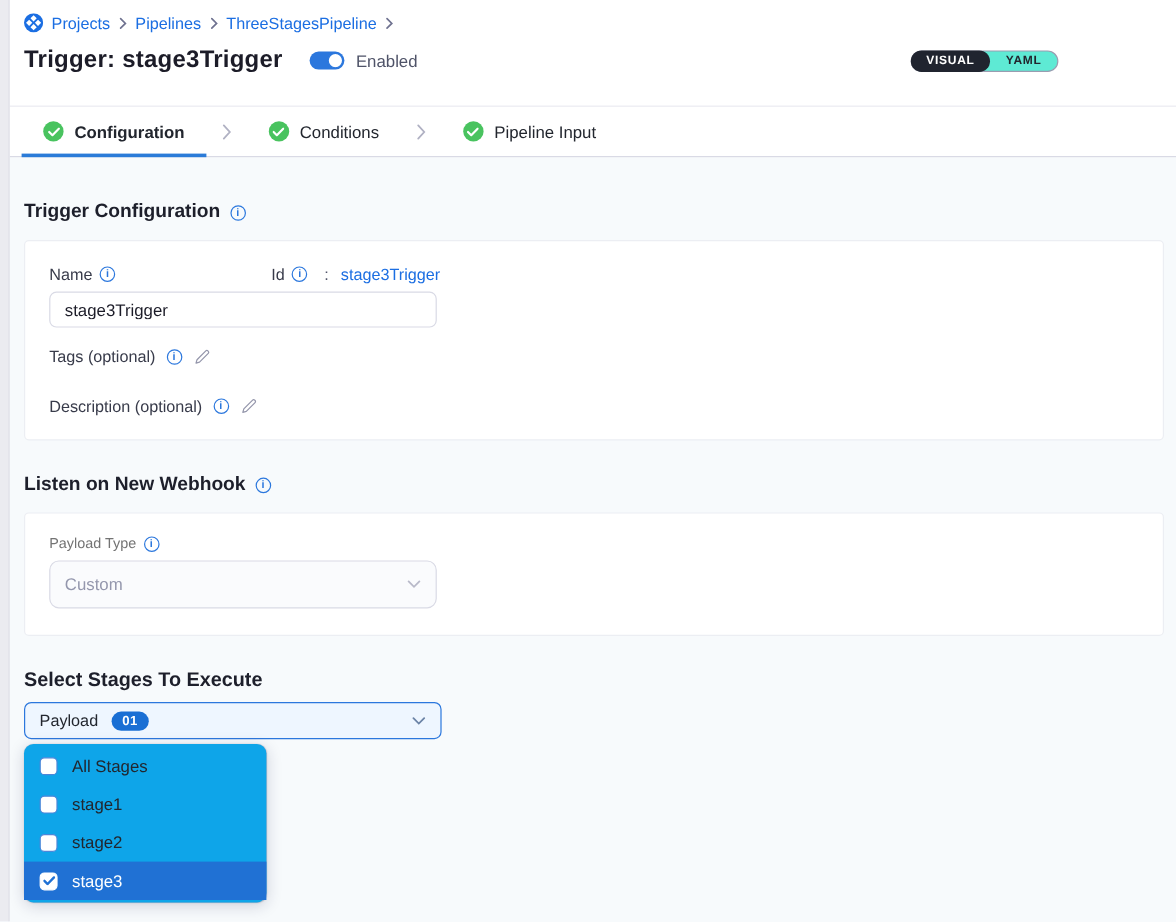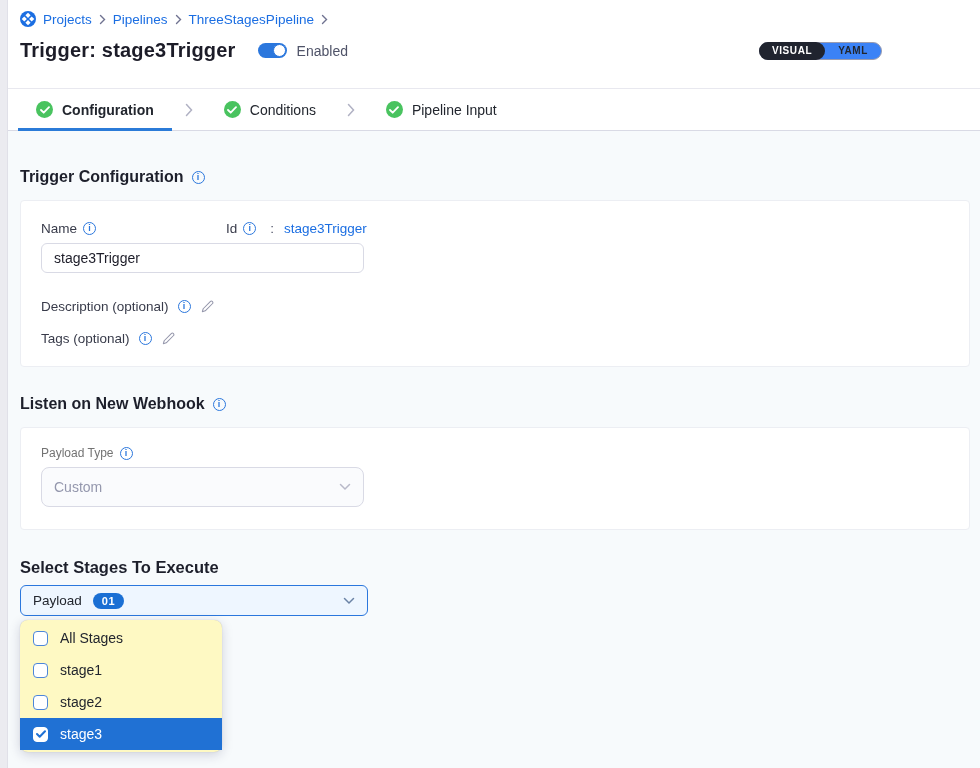--- a/index.html
+++ b/index.html
@@ -15,21 +15,21 @@
   
   header { background:#fff; height:89px; padding:11px 20px 0 12px; border-bottom:1px solid #e8e8ef; }
   .breadcrumb { display:flex; align-items:center; gap:7px; font-size:13.5px; }
   .crumb { color:#1b6ee2; cursor:pointer; text-decoration:none; }
   .crumb-sep { color:#6f7290; font-size:12px; display:flex; }
   .title-row { display:flex; align-items:center; margin-top:12px; }
   h1 { margin:0; font-size:20px; font-weight:700; color:#1c1c28; letter-spacing:.2px; }
   .toggle { margin-left:22px; position:relative; width:29px; height:15px; border-radius:8px; background:#2b77dd; cursor:pointer; flex:none; }
   .toggle-knob { position:absolute; right:1px; top:1px; width:13px; height:13px; border-radius:50%; background:#fff; border:1px solid #2b77dd; }
   .enabled-label { margin-left:10px; font-size:14px; color:#4f5368; }
-  .view-toggle { margin-left:auto; margin-right:78px; display:inline-flex; align-items:center; border:1px solid #9a9cb0; border-radius:999px; background:#3b82f6; height:18px; }
+  .view-toggle { margin-left:auto; margin-right:78px; display:inline-flex; align-items:center; border:1px solid #9a9cb0; border-radius:999px; background:#5eead4; height:18px; }
   .view-seg { font-size:10px; font-weight:700; letter-spacing:.6px; padding:0 13px; height:18px; display:flex; align-items:center; cursor:pointer; border-radius:999px; color:#22262e; }
   .view-seg.selected { background:#20242f; color:#fff; margin:-1px 0 -1px -1px; height:18px; }
 
   
   .tabs { background:#fff; height:42px; border-bottom:1px solid #d9dae5; display:flex; align-items:center; padding-left:10px; }
   .tab { position:relative; height:100%; display:flex; align-items:center; gap:9px; padding:0 18px; font-size:14px; color:#22262e; cursor:pointer; }
   .tab.active::after { content:""; position:absolute; left:0; right:0; bottom:-1px; height:3px; background:#2b7bd8; }
   .tab.active .tab-label { font-weight:700; }
   .check-circle { width:17px; height:17px; border-radius:50%; background:#49c35f; display:inline-flex; align-items:center; justify-content:center; flex:none; }
   .tab-sep { margin:0 13px; display:flex; }
@@ -54,21 +54,21 @@
   .meta-row { display:flex; align-items:center; gap:9px; font-size:13.5px; color:#383b4a; }
   .pencil { display:flex; cursor:pointer; }
 
   .select-disabled { margin-top:7px; width:323px; height:40px; border:1px solid #d9dae5; border-radius:8px; background:#fafbfd; color:#9497ad; font-size:14px; display:flex; align-items:center; justify-content:space-between; padding:0 12px; }
 
   .stages-select { margin-top:8px; width:348px; height:31px; border:1px solid #2b77dd; border-radius:6px; background:#eef6ff; display:flex; align-items:center; gap:11px; padding:0 12px; cursor:pointer; }
   .stages-select-label { font-size:13.5px; color:#22262e; }
   .count-badge { background:#1a6fd4; color:#fff; font-size:11px; font-weight:700; letter-spacing:.5px; padding:2px 9px; border-radius:10px; }
   .chev-right { margin-left:auto; display:flex; }
 
-  .stages-menu { margin-top:4px; width:202px; background:#fef9c3; border-radius:8px; box-shadow:0 3px 12px rgba(25,25,70,.18), 0 0 1px rgba(25,25,70,.25); padding:2px 0; }
+  .stages-menu { margin-top:4px; width:202px; background:#0ea5e9; border-radius:8px; box-shadow:0 3px 12px rgba(25,25,70,.18), 0 0 1px rgba(25,25,70,.25); padding:2px 0; }
   .menu-item { height:32px; display:flex; align-items:center; gap:12px; padding:0 13px; font-size:14px; color:#22262e; cursor:pointer; }
   .menu-item.selected { background:#2071d4; color:#fff; }
   .checkbox { width:15px; height:15px; border:1.5px solid #4c86d9; border-radius:4px; background:#fff; flex:none; }
   .checkbox.checked { border-color:#fff; display:flex; align-items:center; justify-content:center; }
 </style>
 </head>
 <body>
 
 <div class="left-strip"></div>
 
@@ -172,38 +172,38 @@
             <span class="info-icon"></span>
           </span>
           <span class="label-wrap">
             <span>Id</span>
             <span class="info-icon"></span>
             <span class="id-sep">:</span>
             <span class="id-value">stage3Trigger</span>
           </span>
         </div>
         <input class="text-input" type="text" value="stage3Trigger" style="">
+        <div class="meta-row" style="margin-top:17px">
+          <span>Tags (optional)</span>
+          <span class="info-icon"></span>
+          <span class="pencil">
+            <svg width="15" height="15" viewBox="0 0 16 16">
+                <path d="M2.5 13.5 L3.4 10.4 L11.2 2.6 a1.3 1.3 0 0 1 1.85 0 l0.35 0.35 a1.3 1.3 0 0 1 0 1.85 L5.6 12.6 Z" fill="none" stroke="#9496ab" stroke-width="1.1" stroke-linejoin="round"></path>
+              </svg>
+          </span>
+        </div>
         <div class="meta-row" style="margin-top:26px">
           <span>Description (optional)</span>
           <span class="info-icon"></span>
           <span class="pencil">
             <svg width="15" height="15" viewBox="0 0 16 16">
                 <path d="M2.5 13.5 L3.4 10.4 L11.2 2.6 a1.3 1.3 0 0 1 1.85 0 l0.35 0.35 a1.3 1.3 0 0 1 0 1.85 L5.6 12.6 Z" fill="none" stroke="#9496ab" stroke-width="1.1" stroke-linejoin="round"></path>
               </svg>
           </span>
         </div>
-        <div class="meta-row" style="margin-top:17px">
-          <span>Tags (optional)</span>
-          <span class="info-icon"></span>
-          <span class="pencil">
-            <svg width="15" height="15" viewBox="0 0 16 16">
-                <path d="M2.5 13.5 L3.4 10.4 L11.2 2.6 a1.3 1.3 0 0 1 1.85 0 l0.35 0.35 a1.3 1.3 0 0 1 0 1.85 L5.6 12.6 Z" fill="none" stroke="#9496ab" stroke-width="1.1" stroke-linejoin="round"></path>
-              </svg>
-          </span>
-        </div>
       </div>
     </div>
 
     <div class="section-heading h16 mt-md">
       <span>Listen on New Webhook</span>
       <span class="info-icon"></span>
     </div>
 
     <div class="card">
       <div class="card-inner" style="padding:18px 20px 22px">

